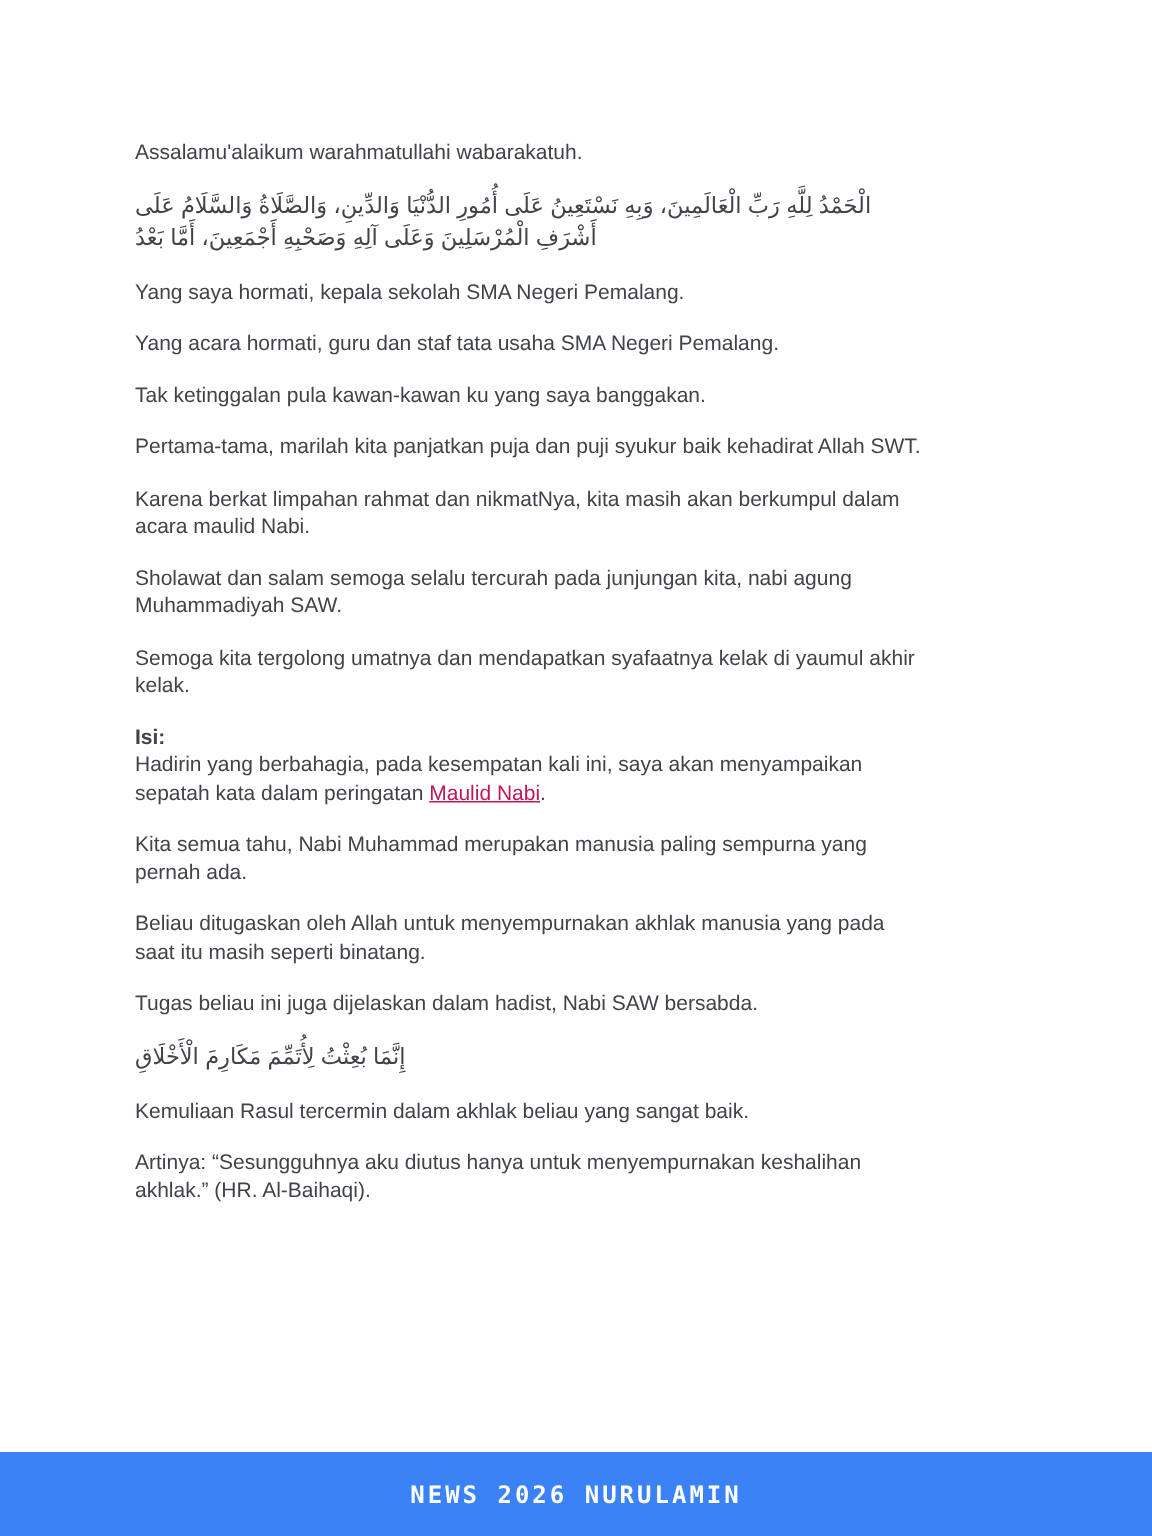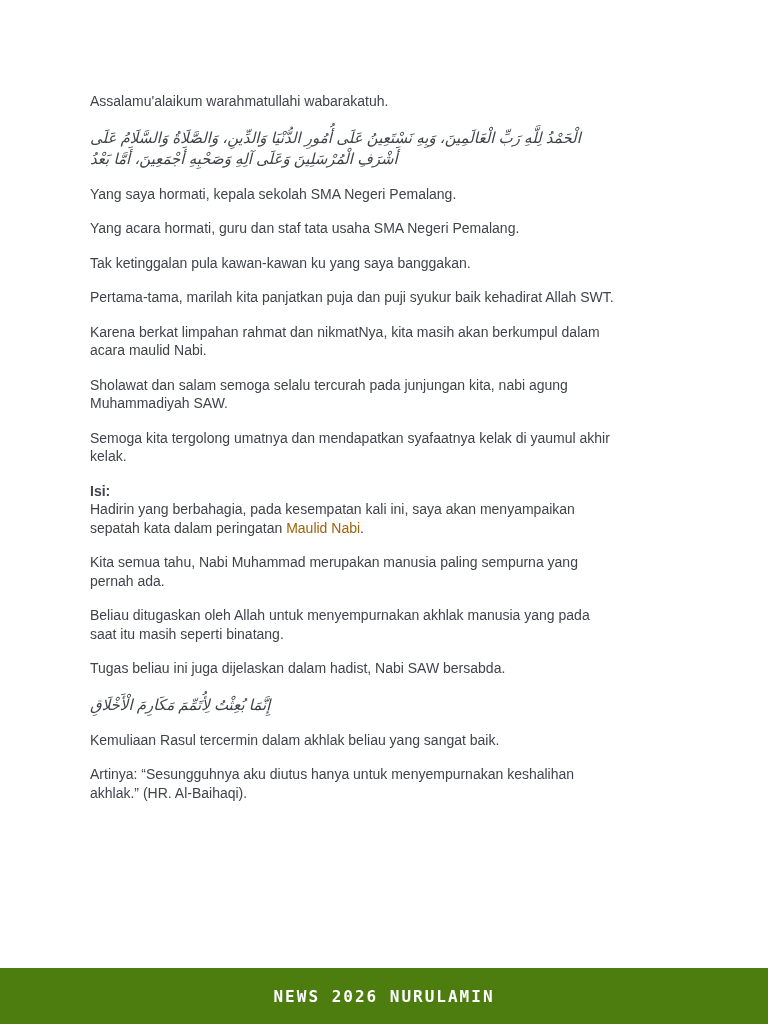--- a/index.html
+++ b/index.html
@@ -25,37 +25,37 @@
     font-size: 14px;
     line-height: 18.5px;
     text-align: left;
   }
   .doc p.arabic {
     direction: rtl;
     text-align: left;
     font-size: 15px;
     line-height: 21px;
     unicode-bidi: embed;
-    font-style: italic;
   }
   .isi-heading {
     display: block;
     font-weight: bold;
   }
   a.doc-link {
-    color: #a16207;
+    color: #be185d;
+    text-decoration: underline;
     cursor: pointer;
   }
   .footer {
     position: absolute;
     left: 0;
     bottom: 0;
     width: 768px;
     height: 56px;
-    background: #4d7c0f;
+    background: #3b82f6;
     display: flex;
     align-items: center;
     justify-content: center;
   }
   .footer span {
     color: #ffffff;
     font-family: "DejaVu Sans Mono", "Liberation Mono", monospace;
     font-weight: bold;
     font-size: 16px;
     letter-spacing: 2px;

